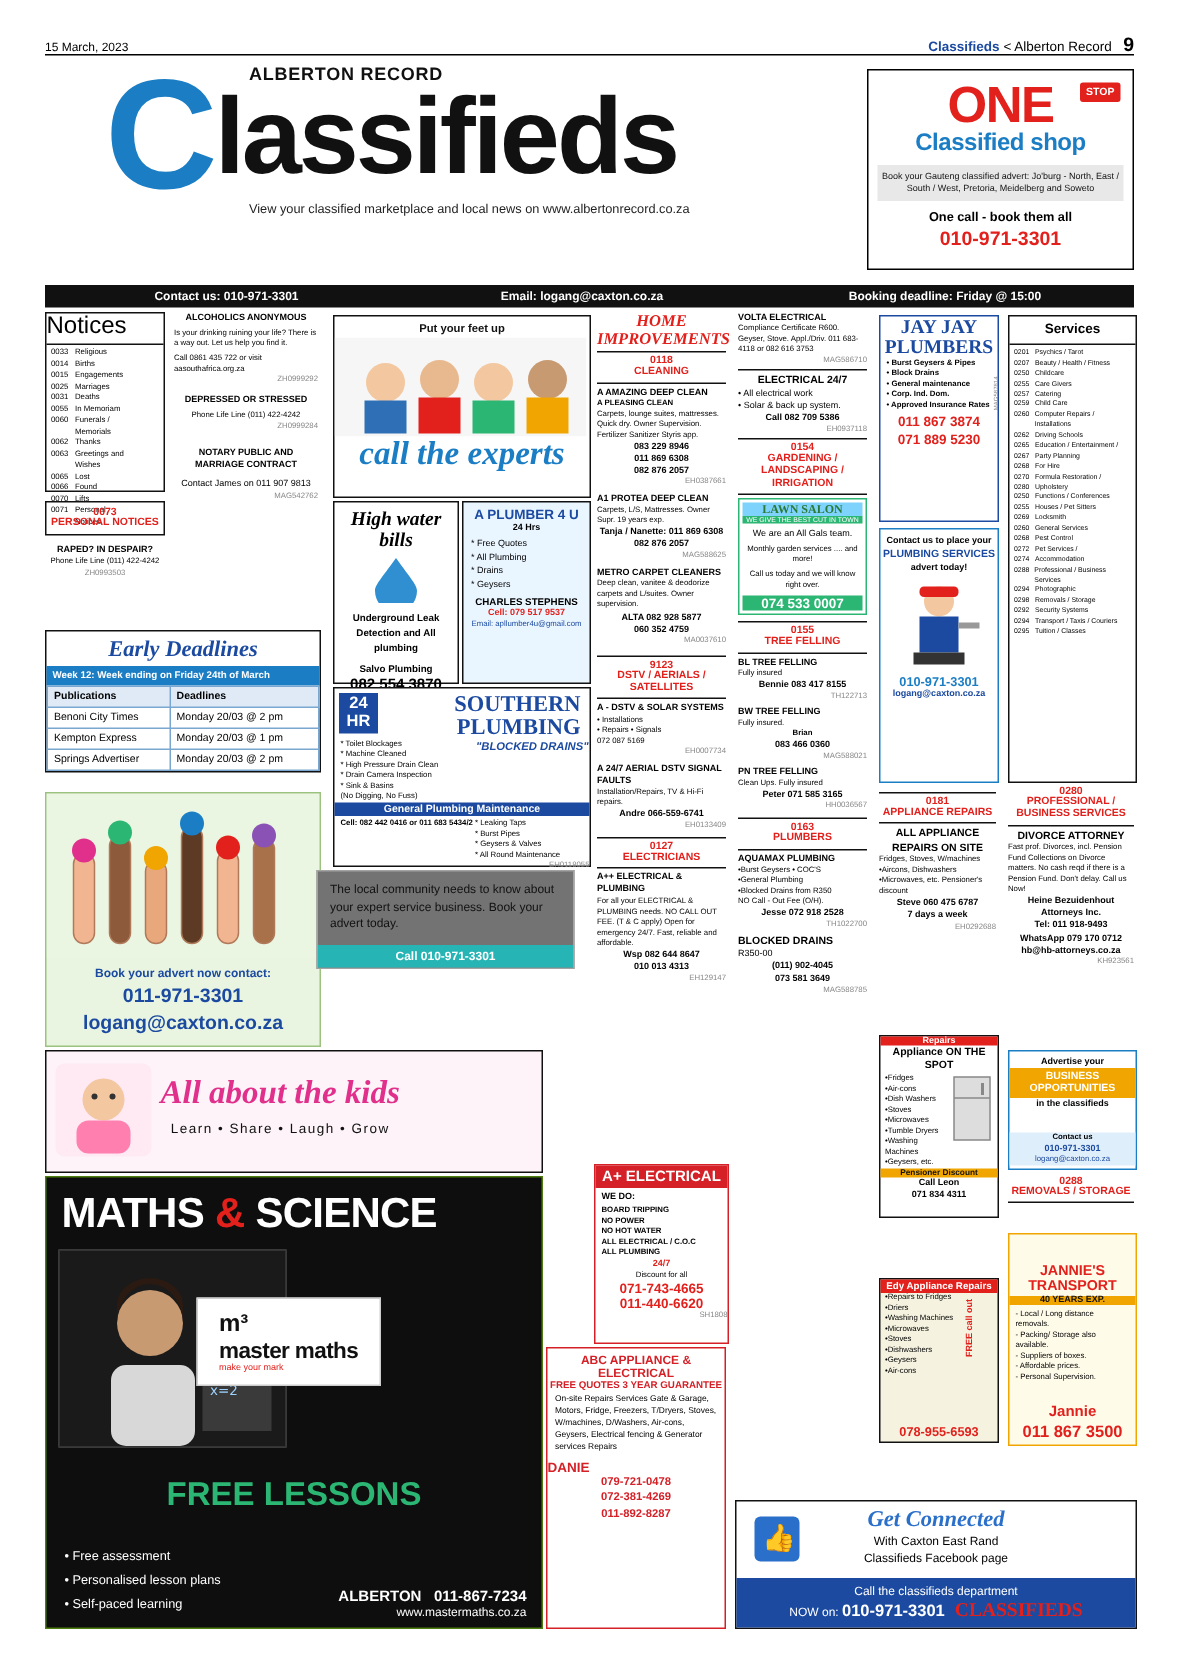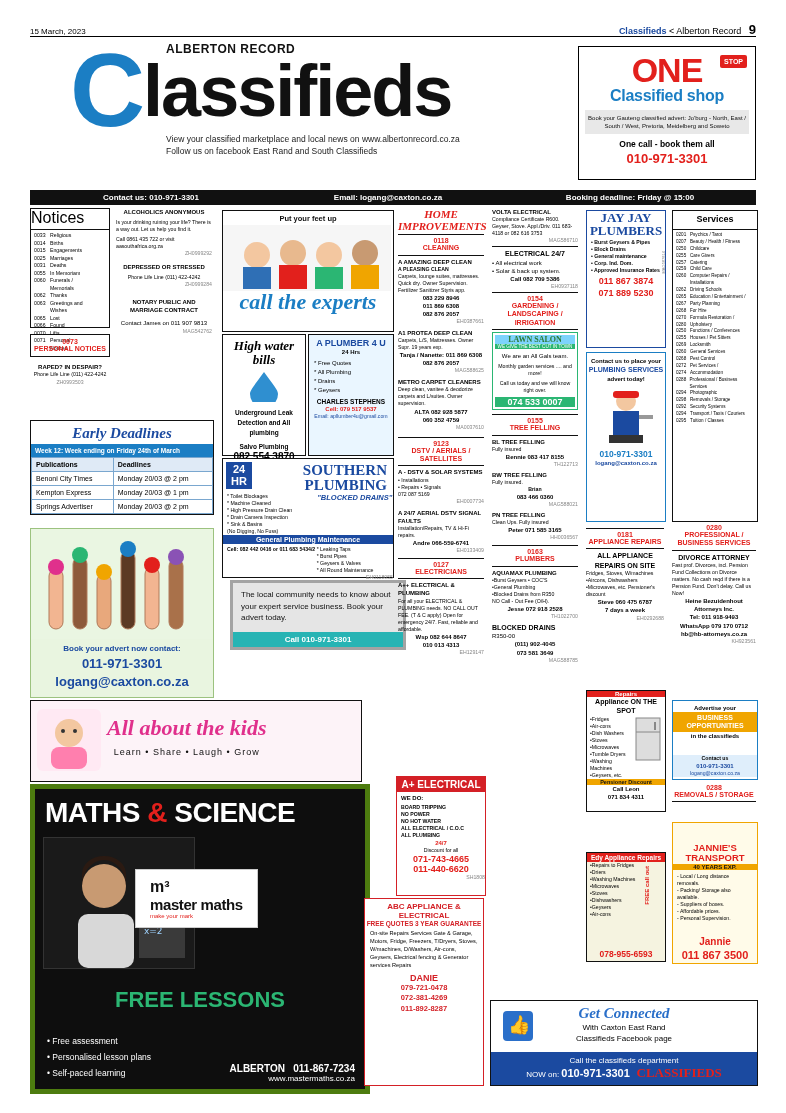--- a/index.html
+++ b/index.html
@@ -49,21 +49,21 @@
   table.edt td{border:1px solid #7aa7cf;padding:3px 4px;}
   
   .hands{top:528px;left:30px;width:182px;height:168px;background:#e9f5e0;border:1px solid #9cc27f;overflow:hidden;}
   .hands .cap{position:absolute;bottom:6px;left:0;width:100%;text-align:center;font-size:8px;font-weight:bold;color:#1b4aa0;line-height:1.4;}
   .hands .cap .big{font-size:13px;color:#1b4aa0;}
   
   .kids{top:700px;left:30px;width:330px;height:80px;border:1px solid #111;background:#fdf3f8;}
   .kids .script{font-family:"Liberation Serif",serif;font-style:italic;font-weight:bold;font-size:22px;color:#e0308c;}
   .kids .sub{font-size:9px;letter-spacing:1px;color:#111;}
   
-  .maths{top:784px;left:30px;width:330px;height:300px;border:5px solid #4d7c0f;background:#0e0e0e;color:#fff;overflow:hidden;}
+  .maths{top:784px;left:30px;width:330px;height:300px;border:1px solid #4d7c0f;background:#0e0e0e;color:#fff;overflow:hidden;}
   .maths .hd{font-size:28px;font-weight:bold;letter-spacing:-.5px;padding:8px 10px 0;}
   .maths .hd .amp{color:#e2201c;}
   .maths .extra{font-size:22px;font-weight:bold;color:#2bb673;text-align:center;}
   .maths .bullets{font-size:8.5px;line-height:1.9;color:#fff;padding-left:12px;}
   .maths .mm{position:absolute;left:100px;top:80px;background:#fff;color:#111;padding:8px 14px;border:1px solid #ccc;}
   .maths .mm .m3{font-size:16px;font-weight:bold;}
   .maths .mm .nm{font-size:15px;font-weight:bold;letter-spacing:-.4px;}
   .maths .mm .tag{font-size:6px;color:#e2201c;}
   .maths .foot{position:absolute;bottom:6px;right:10px;text-align:right;font-size:10px;font-weight:bold;}
   
@@ -89,29 +89,29 @@
   .p4u .t{font-size:9px;font-weight:bold;text-align:center;color:#1b4aa0;padding-top:3px;}
   .p4u .b{font-size:6px;line-height:1.5;padding:3px 5px;}
   .p4u .nm{font-size:6.5px;font-weight:bold;text-align:center;}
   
   .south{top:458px;left:222px;width:170px;height:118px;border:1px solid #111;background:#fff;}
   .south .hr{position:absolute;left:3px;top:3px;background:#1b4aa0;color:#fff;font-size:11px;font-weight:bold;text-align:center;width:26px;padding:2px 0;line-height:1.05;}
   .south .nm{font-family:"Liberation Serif",serif;font-size:15px;font-weight:bold;color:#1b4aa0;text-align:right;padding:4px 6px 0 0;line-height:1;}
   .south .bd{font-size:7.5px;font-weight:bold;font-style:italic;color:#1b4aa0;text-align:center;}
   .south .gm{background:#1b4aa0;color:#fff;font-size:7px;font-weight:bold;text-align:center;padding:1px 0;}
   
-  .comm{top:580px;left:230px;width:170px;height:64px;border:3px solid #a3a3a3;background:#e5e5e5;}
+  .comm{top:580px;left:211px;width:170px;height:64px;border:1px solid #a3a3a3;background:#737373;}
   .comm .t{font-size:8px;line-height:1.45;padding:6px 8px;color:#111;}
   .comm .c{background:#27b4b4;color:#fff;font-size:8px;font-weight:bold;text-align:center;padding:3px 0;}
   
   .abc{top:898px;left:364px;width:118px;height:186px;border:1px solid #d42026;background:#fff;}
   .abc .t{font-size:8px;font-weight:bold;color:#d42026;text-align:center;padding-top:3px;line-height:1.15;}
   .abc .fq{font-size:6.5px;font-weight:bold;color:#d42026;text-align:center;}
   .abc .b{font-size:5.6px;line-height:1.4;padding:3px 5px;}
-  .abc .nm{font-size:9px;font-weight:bold;color:#d42026;text-align:center;}
+  .abc .nm{font-size:9px;font-weight:bold;color:#d42026;text-align:left;}
   .abc .ph{font-size:7.5px;font-weight:bold;color:#d42026;text-align:center;line-height:1.45;}
   
   .hi{font-family:"Liberation Serif",serif;font-style:italic;font-weight:bold;font-size:11px;color:#e2201c;text-align:center;line-height:1.1;}
   
   .jay{top:210px;left:586px;width:78px;}
   .jayt{font-family:"Liberation Serif",serif;font-weight:bold;font-size:13px;color:#1b4aa0;text-align:center;line-height:1;}
   
   .svc{top:210px;left:672px;width:84px;height:310px;border:1px solid #111;}
   .svc .h{font-size:9px;font-weight:bold;text-align:center;padding:3px 0;}
   .svcline{display:flex;font-size:4.6px;line-height:1.5;padding:0 3px;}
@@ -139,21 +139,20 @@
       <span>Alberton Record</span>
       &nbsp;&nbsp;<span class="pagenum">9</span>
     </div>
   </div>
   <div class="abs rule"></div>
 
   <div class="abs masthead">
     <div class="mh-title">ALBERTON RECORD</div>
     <div class="mh-class"><span class="c">C</span><span>lassifieds</span></div>
     <div class="mh-sub">View your classified marketplace and local news on www.albertonrecord.co.za</div>
-    <div class="mh-sub" style="margin-top:0">Follow us on facebook East Rand and South Classifieds</div>
   </div>
 
   <div class="abs onestop">
     <div class="stopsign">STOP</div>
     <div class="one">ONE</div>
     <div class="cs">Classified shop</div>
     <div class="greybar">Book your Gauteng classified advert: Jo'burg - North, East / South / West, Pretoria, Meidelberg and Soweto</div>
     <div class="call">One call - book them all</div>
     <div class="num">010-971-3301</div>
   </div>

